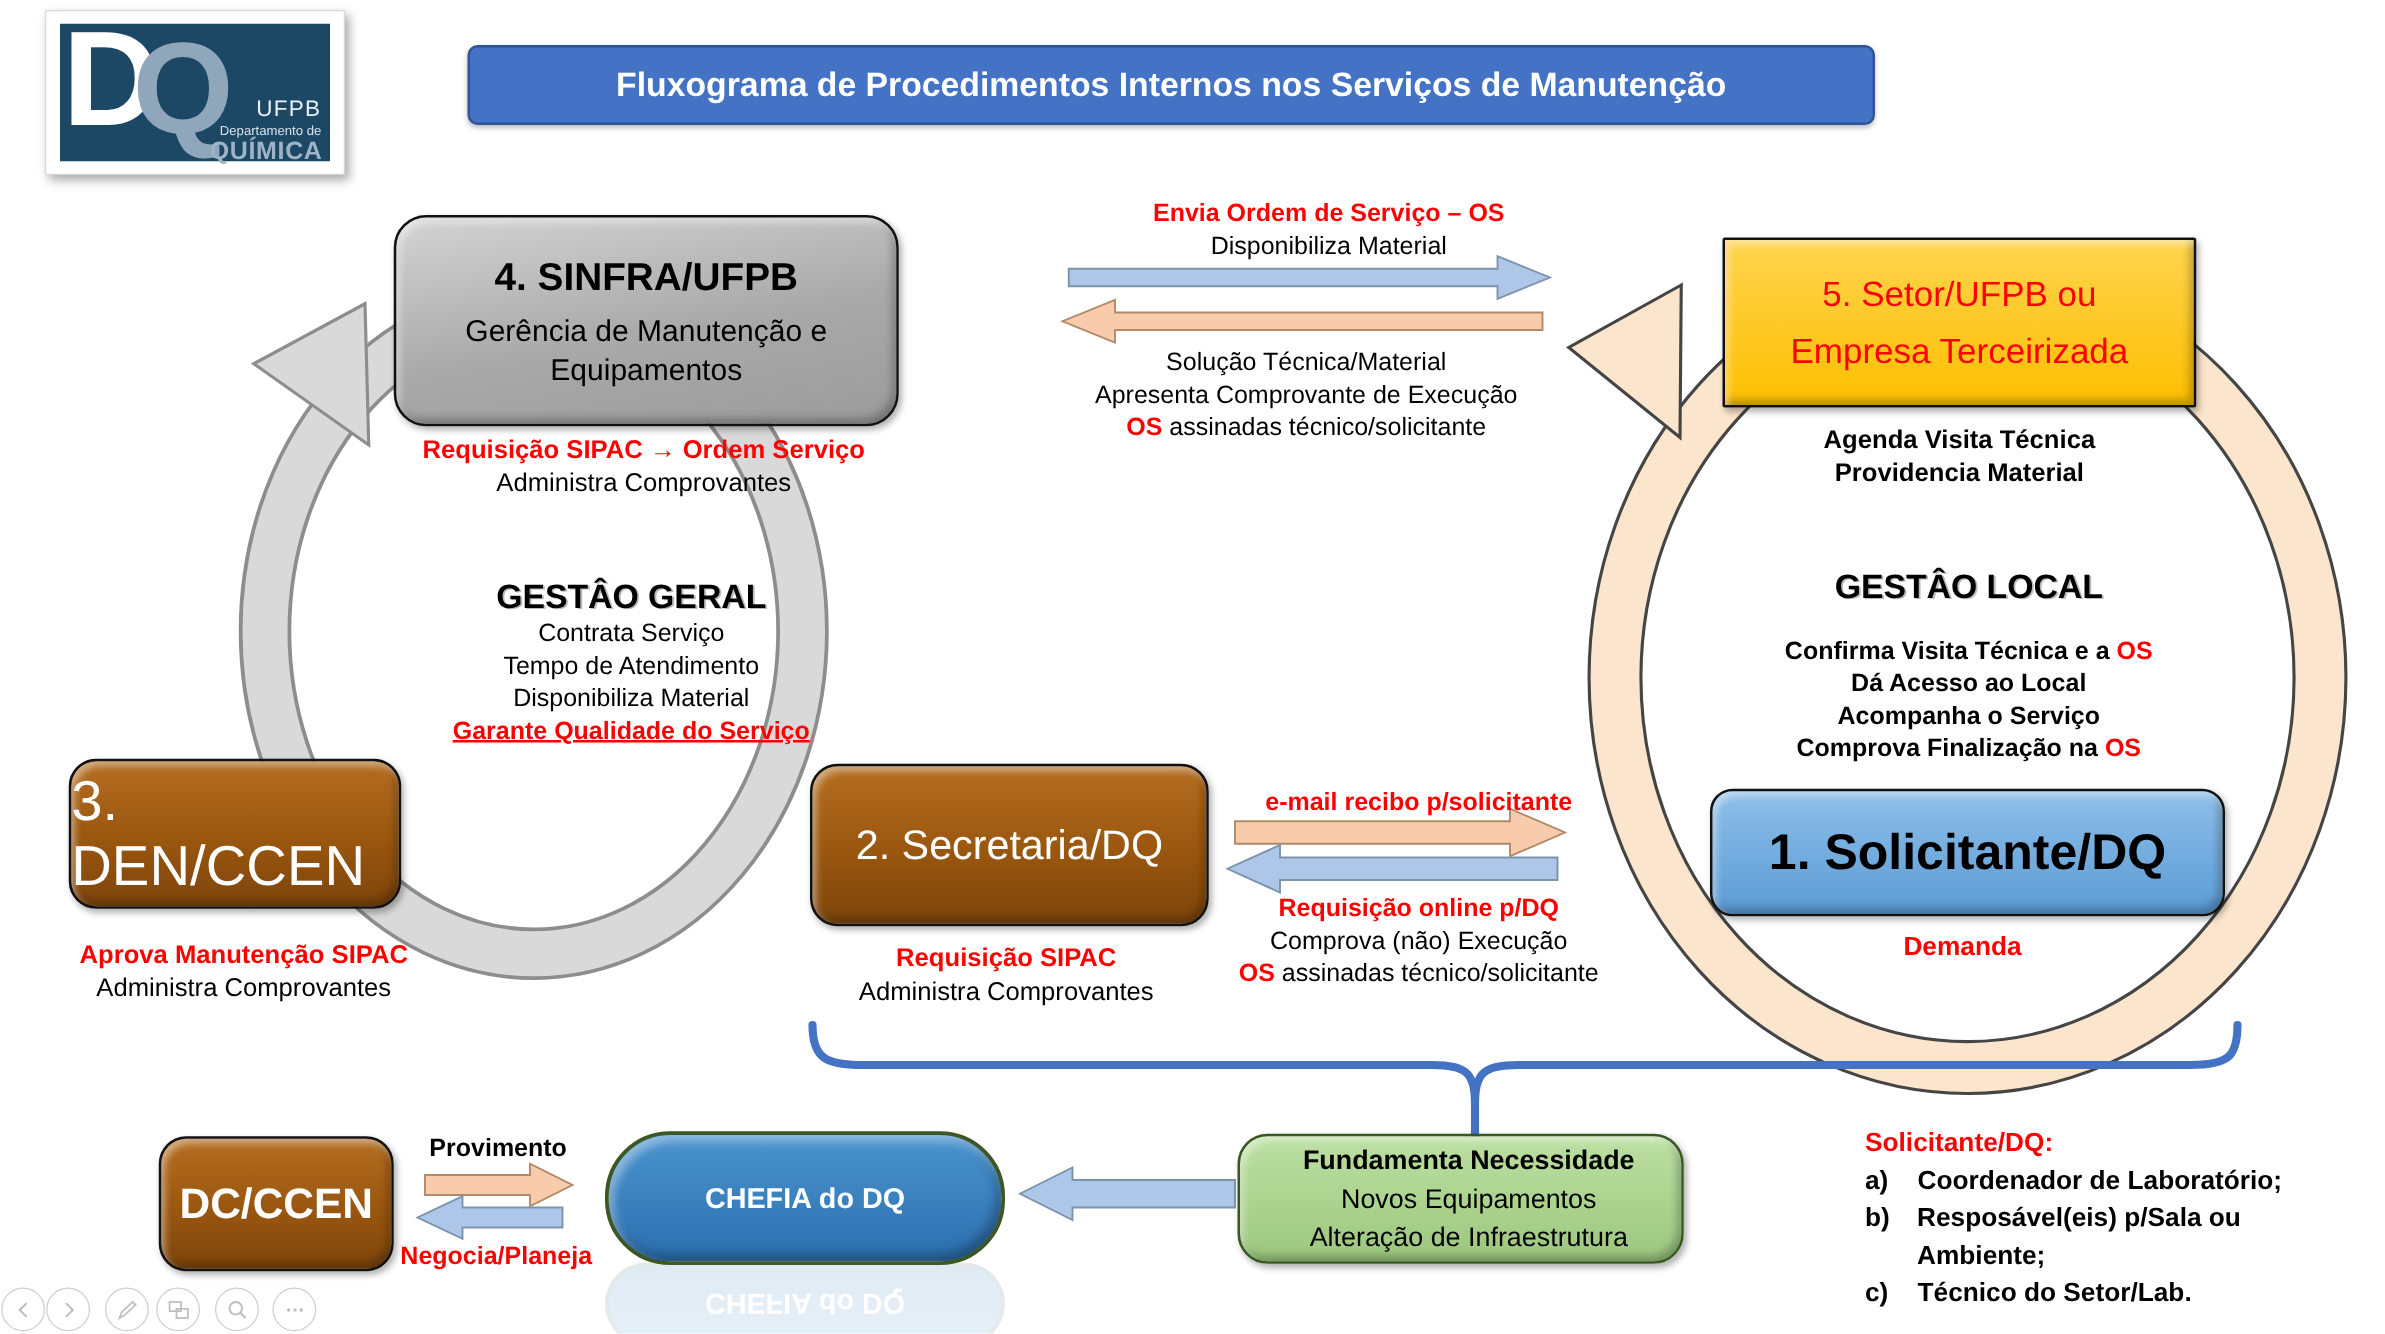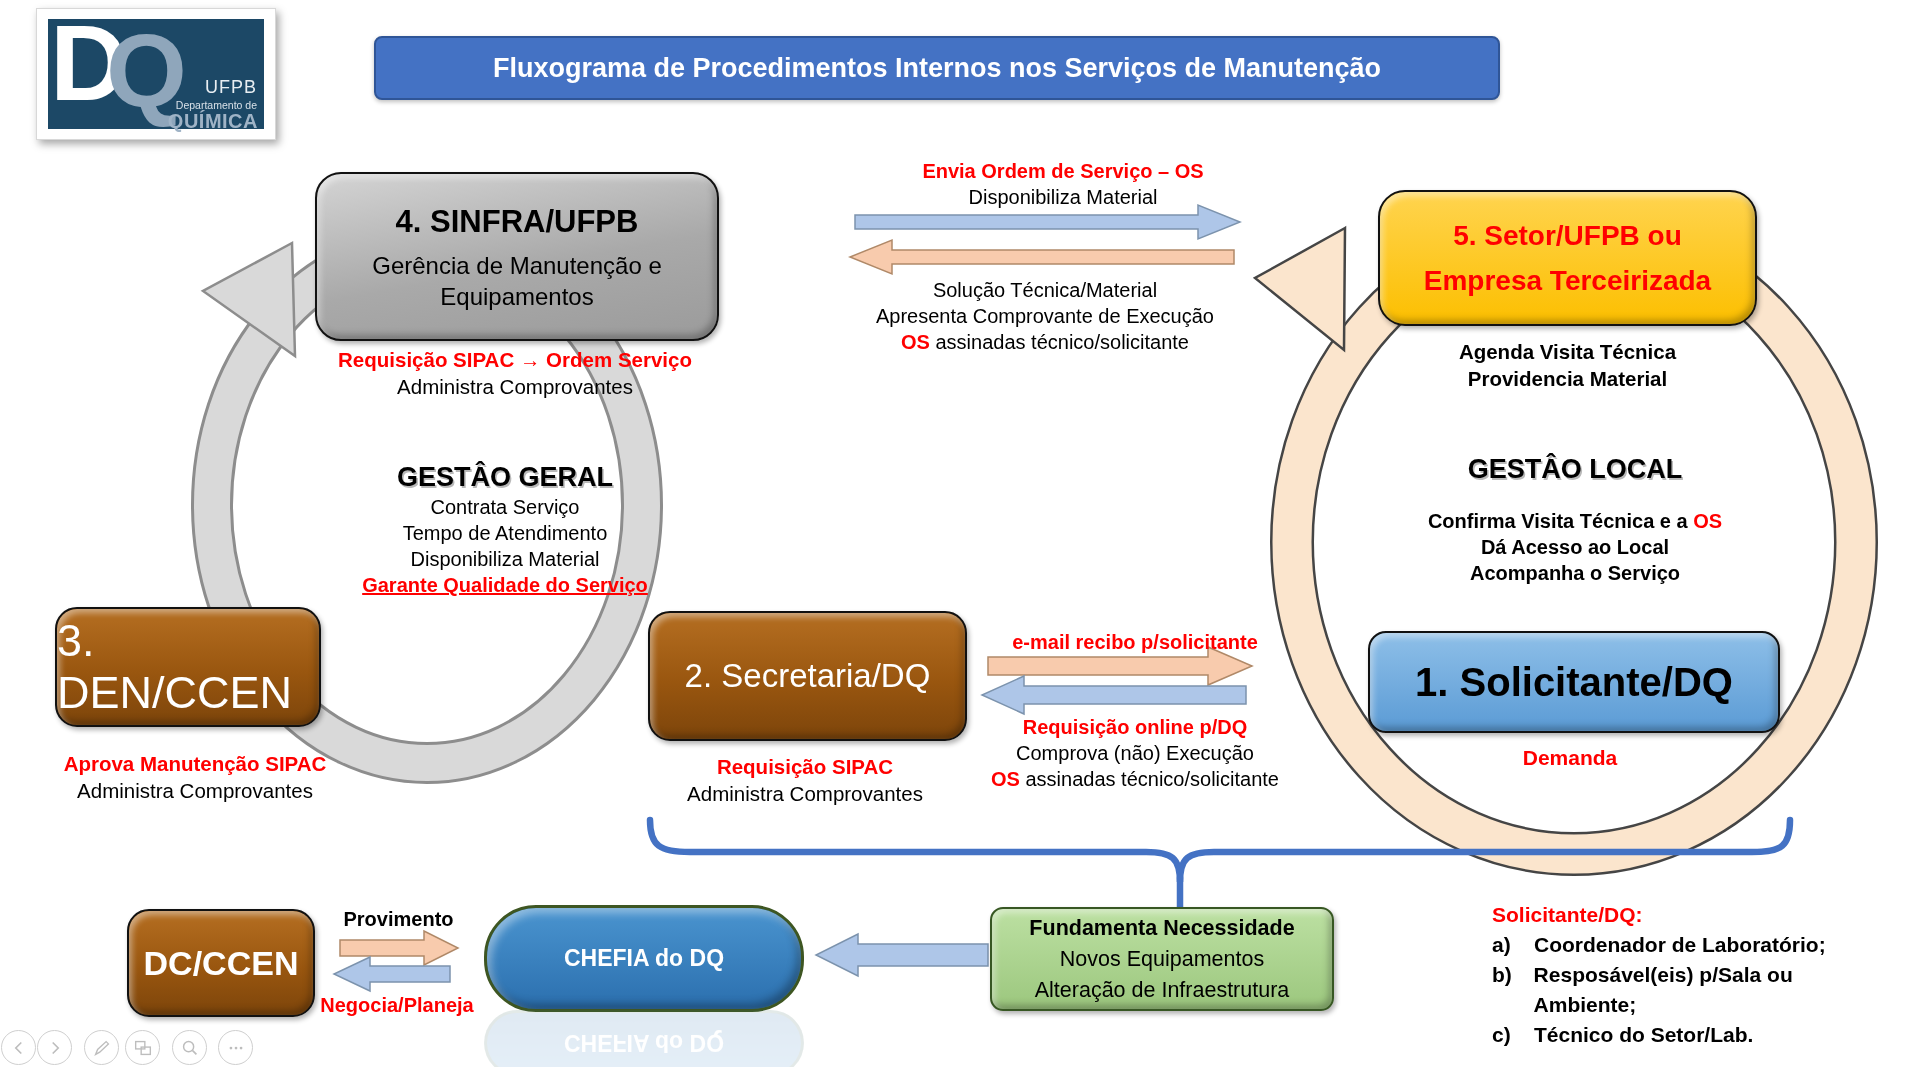--- a/index.html
+++ b/index.html
@@ -26,35 +26,35 @@
              border:2px solid #2F5597;border-radius:8px;display:flex;align-items:center;justify-content:center;
              color:#fff;font-size:27px;font-weight:bold;box-shadow:0 2px 4px rgba(0,0,0,.25);}
 
   
   .node{border:2.5px solid #111;display:flex;flex-direction:column;align-items:center;justify-content:center;
         box-shadow:inset 3px 4px 6px rgba(255,255,255,.45), inset -3px -4px 7px rgba(0,0,0,.28), 2px 3px 5px rgba(0,0,0,.3);}
   .box-sinfra{left:315px;top:172px;width:400px;height:165px;border-radius:26px;
               background:linear-gradient(170deg,#d4d4d4,#a9a9a9 55%,#9b9b9b);color:#000;}
   .box-sinfra .t1{font-size:31px;font-weight:bold;line-height:40px;}
   .box-sinfra .t2{font-size:24px;line-height:31px;margin-top:8px;}
-  .box-setor{left:1378px;top:190px;width:375px;height:132px;border-radius:27px;
-             background:linear-gradient(180deg,#ffd44f,#fcbf00);color:#FF0000;font-weight:bold;font-size:28px;line-height:45px;text-align:center;}
+  .box-setor{left:1378px;top:190px;width:375px;height:132px;border-radius:2px;
+             background:linear-gradient(180deg,#ffd44f,#fcbf00);color:#FF0000;font-weight:normal;font-size:28px;line-height:45px;text-align:center;}
   .box-brown{border-radius:22px;background:linear-gradient(180deg,#b06a1e 10%,#99560f 55%,#7d450b);color:#fff;}
   .box-den{left:55px;top:607px;width:262px;height:116px;font-size:45px;}
   .box-secretaria{left:648px;top:611px;width:315px;height:126px;font-size:33px;}
   .box-solicitante{left:1368px;top:631px;width:408px;height:98px;border-radius:18px;
                    background:linear-gradient(180deg,#8ebfe8,#5b9bd5);color:#000;font-size:40px;font-weight:bold;}
   .box-dc{left:127px;top:909px;width:184px;height:104px;font-size:34px;font-weight:bold;}
   .pill-chefia{left:484px;top:905px;width:314px;height:101px;border-radius:52px;border:3px solid #3E5622;
                background:linear-gradient(180deg,#4a94cf,#2b6fae);color:#fff;font-size:23px;font-weight:bold;
                display:flex;align-items:center;justify-content:center;
                box-shadow:inset 4px 5px 8px rgba(255,255,255,.4), inset -4px -5px 9px rgba(0,0,0,.3);}
   .pill-reflect{top:1010px;opacity:.14;transform:scaleY(-1);height:60px;box-shadow:none;border-color:rgba(62,86,34,.6);}
-  .box-green{left:990px;top:907px;width:340px;height:100px;border-radius:13px;border:2.5px solid #375723;
-             background:linear-gradient(180deg,#bce0a2,#9cc77e);color:#000;font-size:21.5px;line-height:31px;}
+  .box-green{left:990px;top:907px;width:340px;height:100px;border-radius:24px;border:2.5px solid #375723;
+             background:linear-gradient(180deg,#bce0a2,#9cc77e);color:#000;font-size:21.5px;line-height:31px;padding-left:13px;}
 
   
   .note{font-size:20.5px;line-height:27px;}
   .flow{font-size:20px;line-height:26px;}
   .gestao-title{font-size:27px;font-weight:bold;line-height:34px;text-shadow:1.5px 1.5px 0 #b9b9b9;}
   .ul{text-decoration:underline;}
   .req-list{font-size:21px;line-height:30px;font-weight:bold;}
   .req-row{display:flex;}
   .req-key{width:42px;}
 
@@ -143,20 +143,21 @@
     <div class="flow">Disponibiliza Material</div>
     <div class="flow red b ul">Garante Qualidade do Serviço</div>
   </div>
 
   <div class="abs ctr" style="left:1360px;top:452px;width:430px;">
     <div class="gestao-title">GESTÂO LOCAL</div>
     <div style="height:22px;"></div>
     <div class="flow b"><span>Confirma Visita Técnica e a </span><span class="red">OS</span></div>
     <div class="flow b">Dá Acesso ao Local</div>
     <div class="flow b">Acompanha o Serviço</div>
+    <div class="flow b"><span>Comprova Finalização na </span><span class="red">OS</span></div>
   </div>
 
   <div class="abs node box-brown box-den">
     <div>3. DEN/CCEN</div>
   </div>
   <div class="abs note ctr" style="left:30px;top:750px;width:330px;">
     <div class="red b">Aprova Manutenção SIPAC</div>
     <div>Administra Comprovantes</div>
   </div>
 

